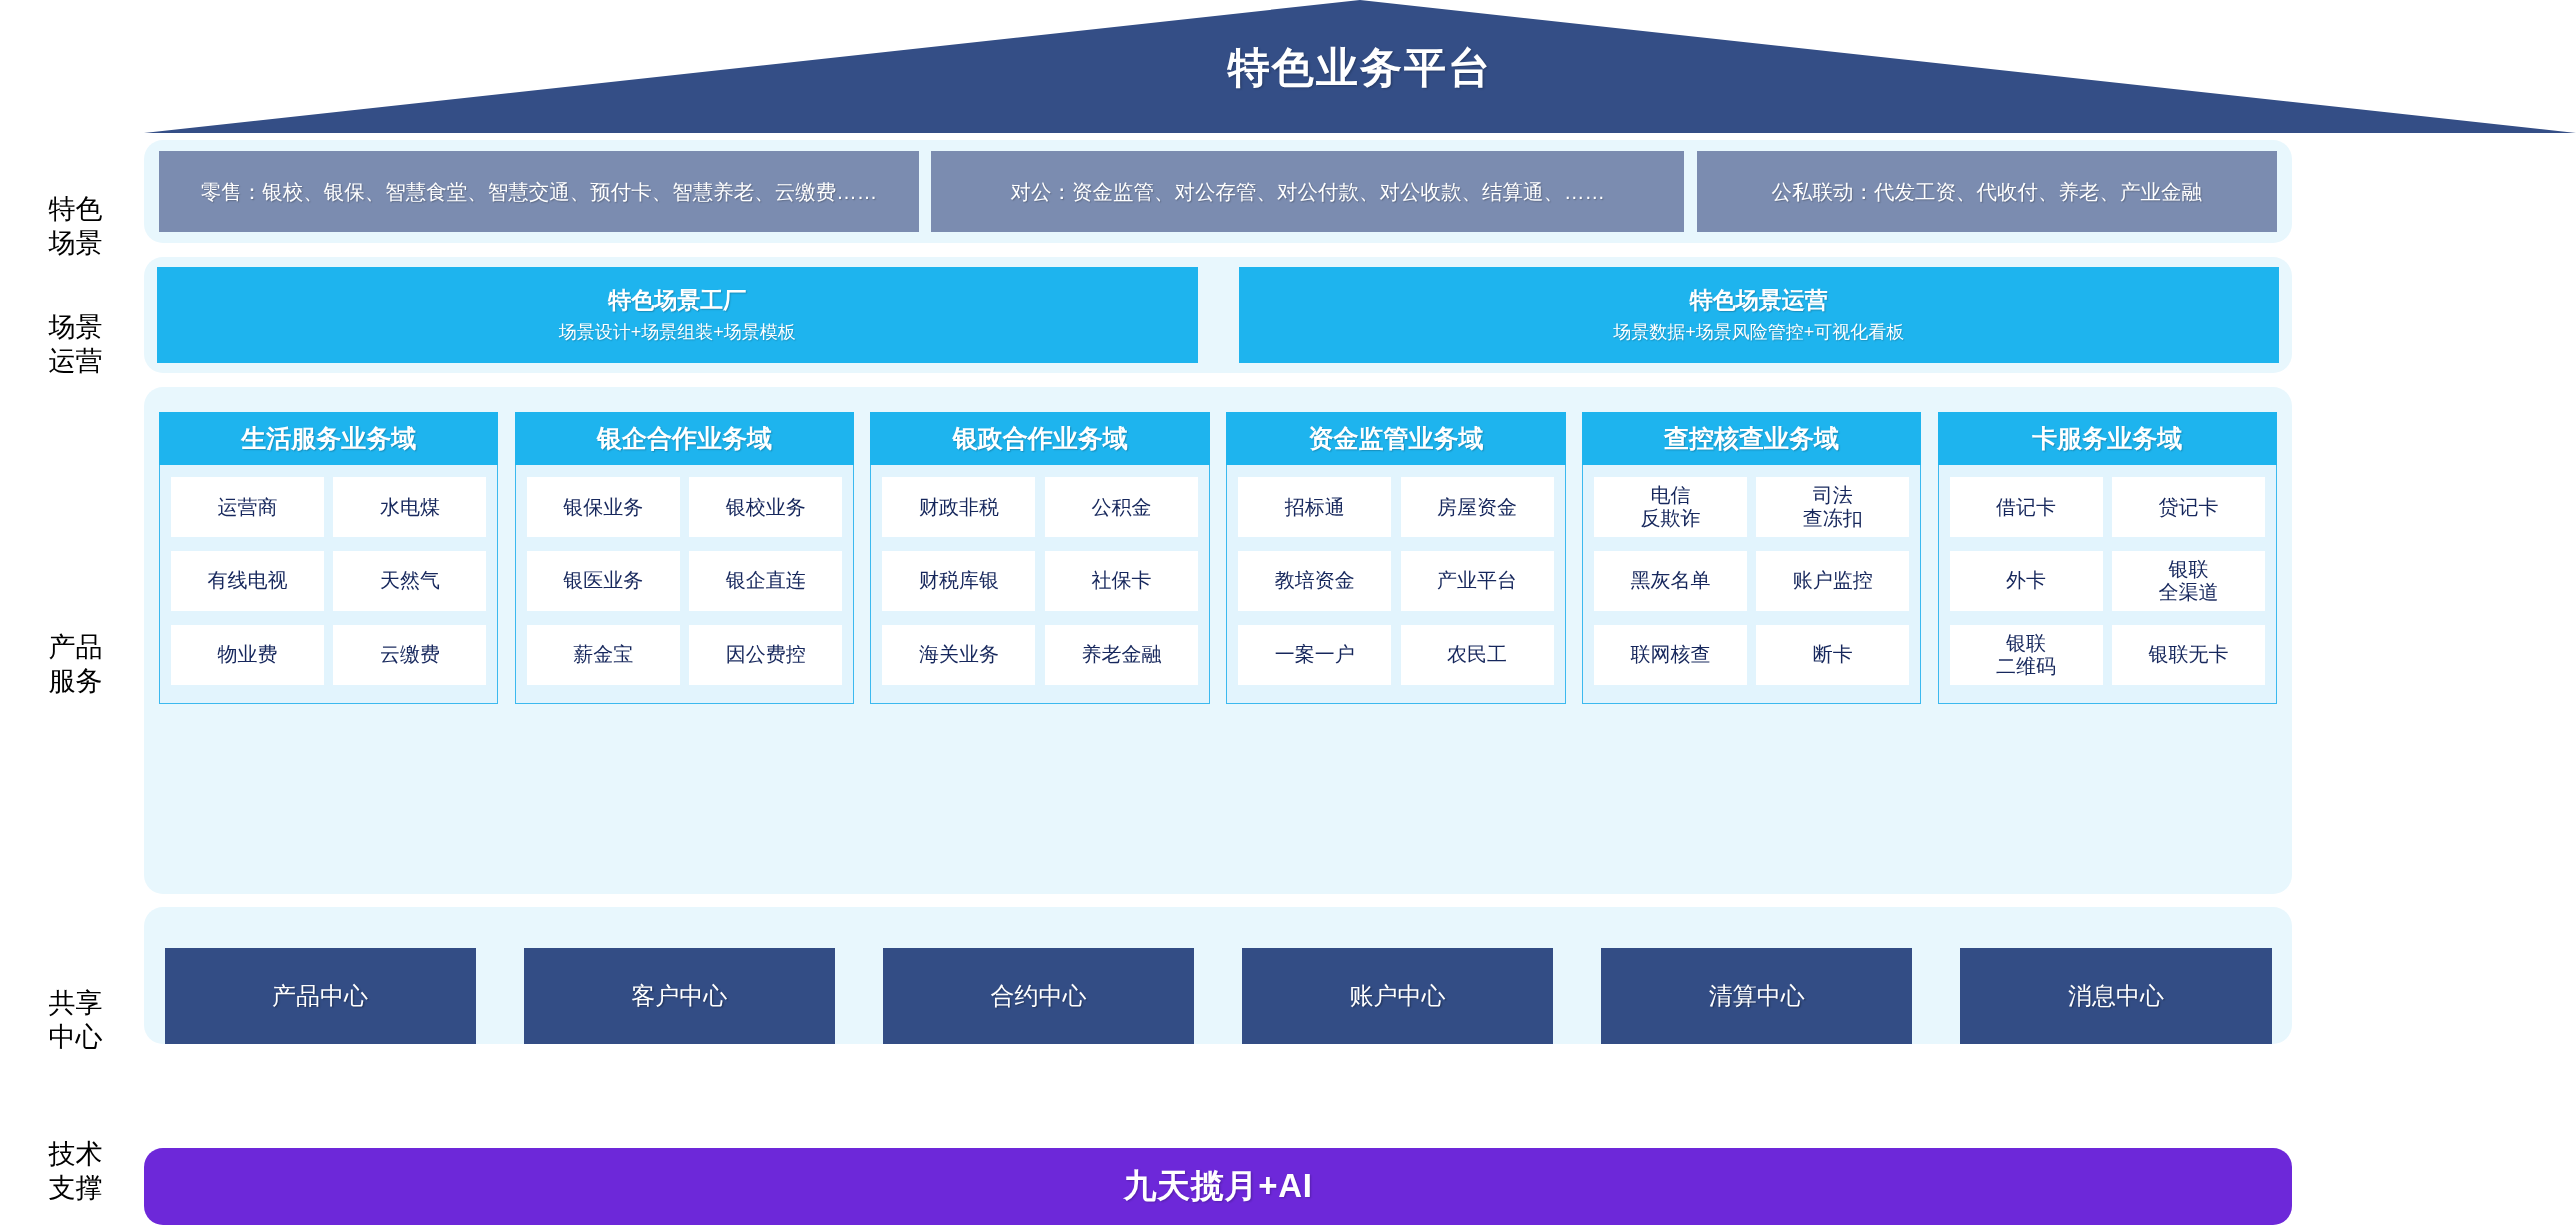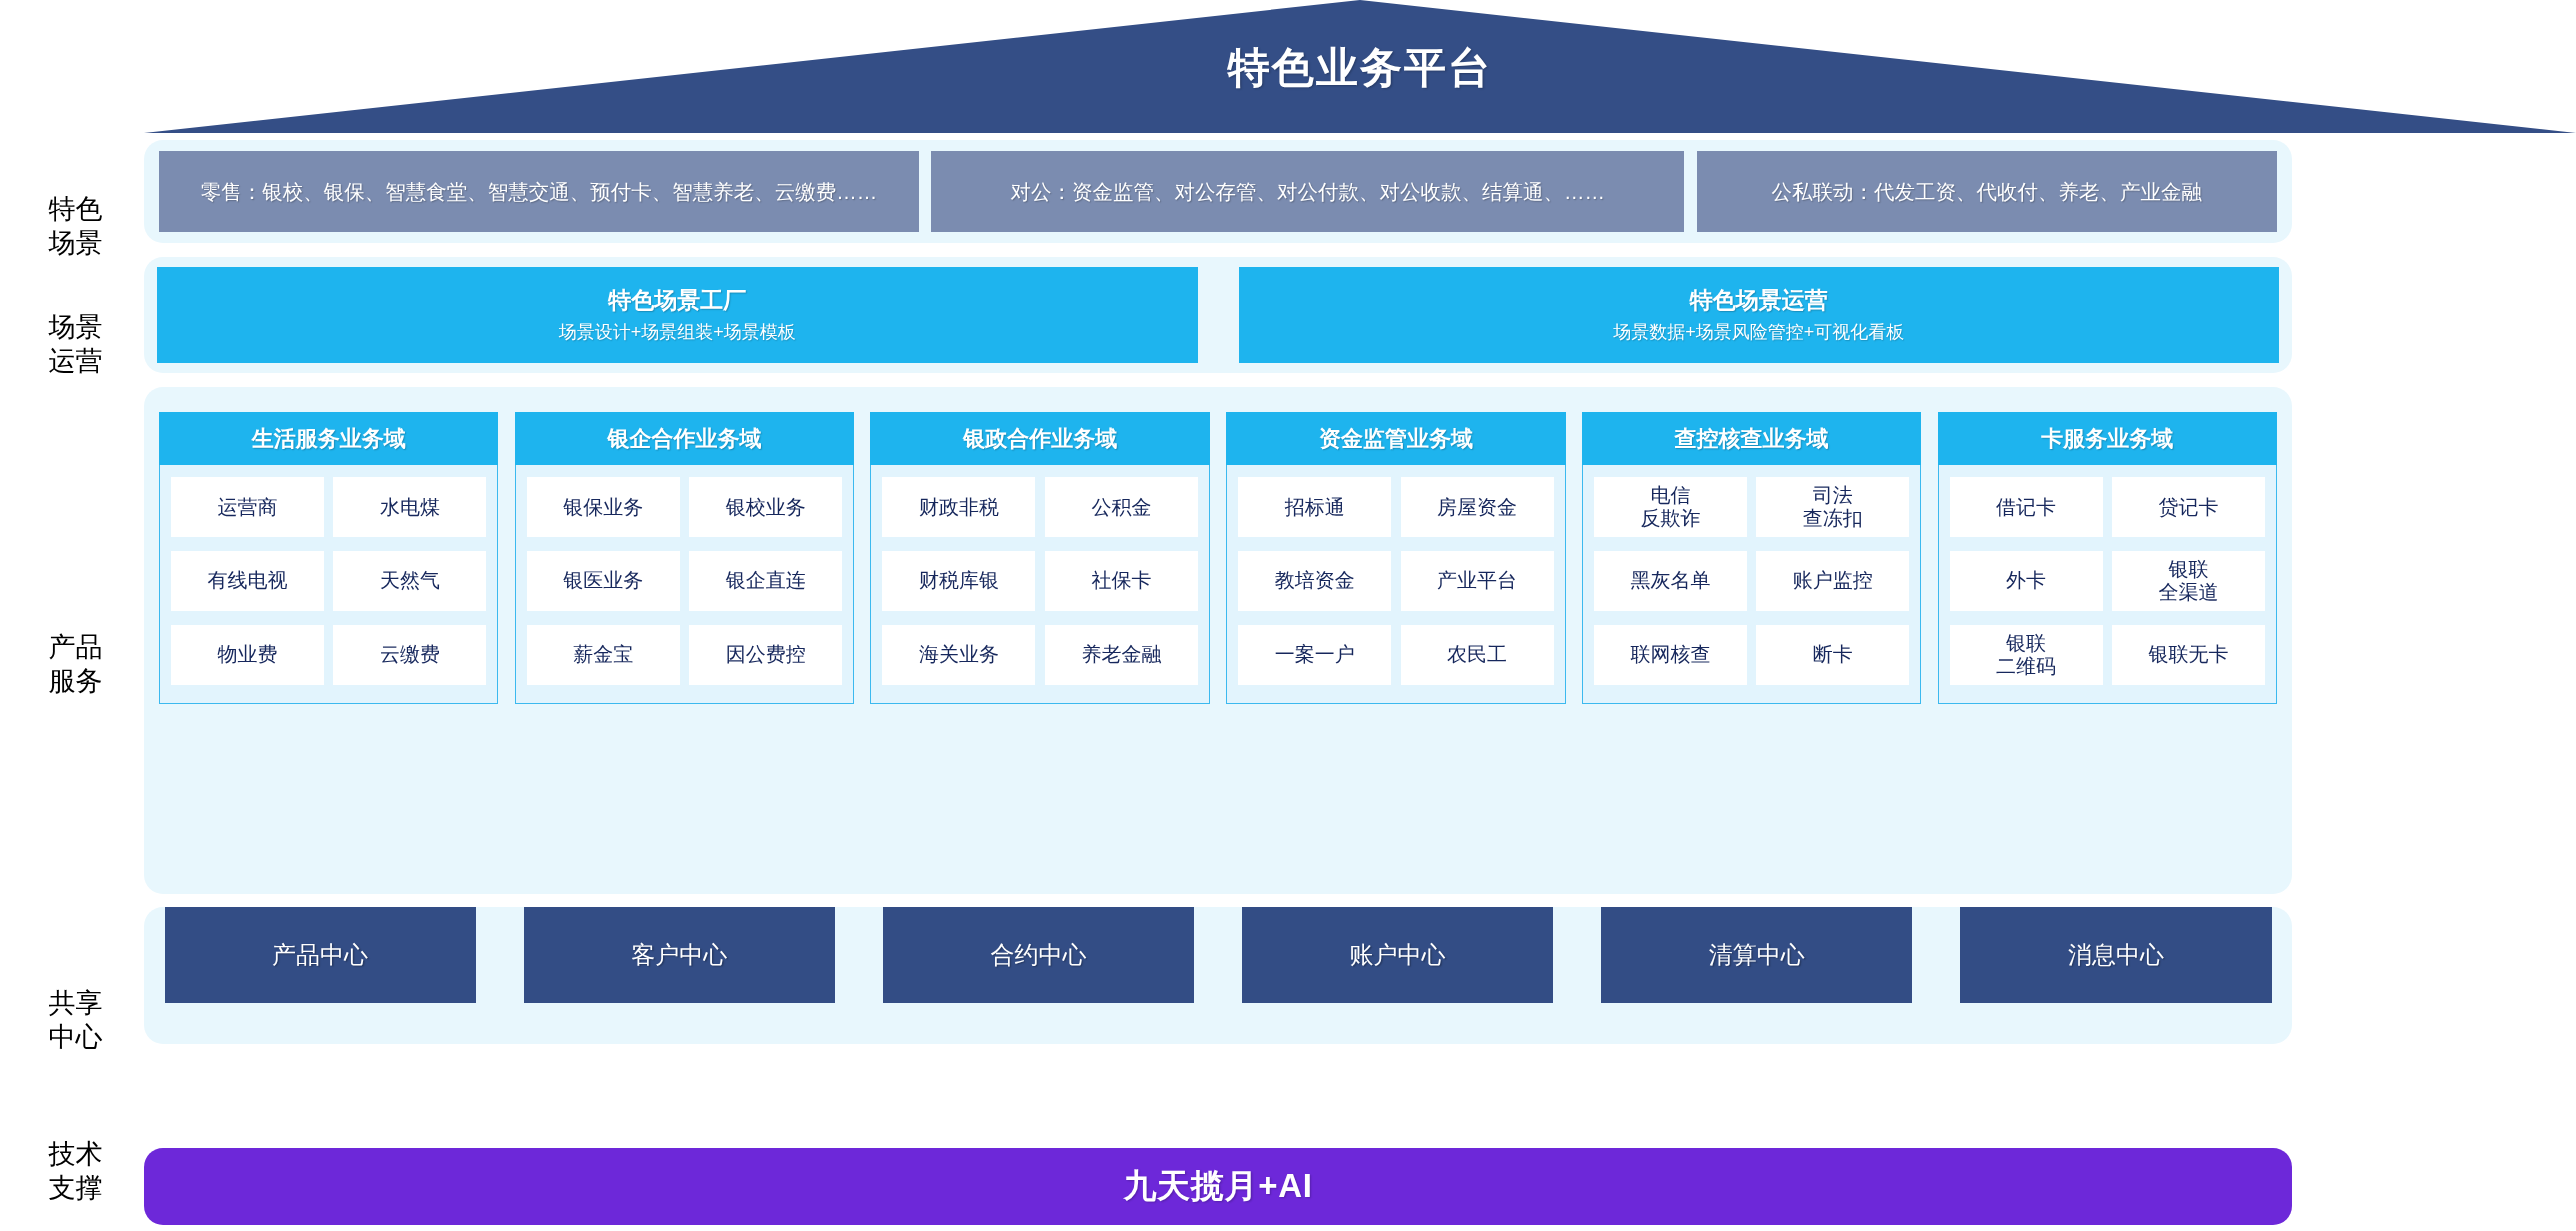--- a/index.html
+++ b/index.html
@@ -44,33 +44,33 @@
   .ops-title{font-size:23px;font-weight:bold;line-height:30px;
     text-shadow:1px 1px 1.4px rgba(0,0,0,.22);}
   .ops-sub{font-size:18px;line-height:26px;margin-top:4.1px;
     text-shadow:0.7px 0.7px 1.4px rgba(0,0,0,.2);}
 
   
   #band-prod{top:387px;height:507px;}
   #prod-inner{position:absolute;inset:0;display:flex;align-items:flex-start;
     gap:16.4px;padding:25px 15px 0 15px;box-sizing:border-box;}
   .domain-card{flex:1 1 0;display:flex;flex-direction:column;}
-  .domain-head{background:#1eb4ee;color:#fff;font-size:22px;font-weight:bold;
+  .domain-head{background:#1eb4ee;color:#fff;font-size:25px;font-weight:bold;
     height:53px;display:flex;align-items:center;justify-content:center;
     text-shadow:1px 1px 1.4px rgba(0,0,0,.22);white-space:nowrap;}
   .domain-body{background:#e2f4fd;border:1.4px solid #3bb9ef;border-top:none;
     padding:12.3px 11px 18px 11px;display:flex;flex-direction:column;gap:13.7px;}
   .domain-row{display:flex;gap:9.6px;}
   .cell{flex:1 1 0;background:#ffffff;color:#16275c;font-size:20px;
     line-height:23px;height:60px;display:flex;align-items:center;
     justify-content:center;text-align:center;padding:1.4px 2.7px;box-sizing:border-box;}
 
   
   #band-share{top:907px;height:137px;}
-  #share-inner{position:absolute;inset:0;display:flex;align-items:flex-start;
+  #share-inner{position:absolute;inset:0;display:flex;align-items:flex-end;
     gap:48px;padding:0 20.5px;box-sizing:border-box;}
   .share-box{flex:1 1 0;background:#334d85;color:#fff;height:96px;
     display:flex;align-items:center;justify-content:center;
     font-size:24px;text-shadow:1.4px 1.4px 1.4px rgba(0,0,0,.28);}
 
   
   #band-tech{top:1148px;height:77px;background:#6d28d9;}
   #tech-text{position:absolute;inset:0;display:flex;align-items:center;
     justify-content:center;color:#ffffff;font-size:33px;font-weight:bold;
     letter-spacing:0.7px;text-shadow:1.4px 1.4px 2.1px rgba(0,0,0,.2);}

